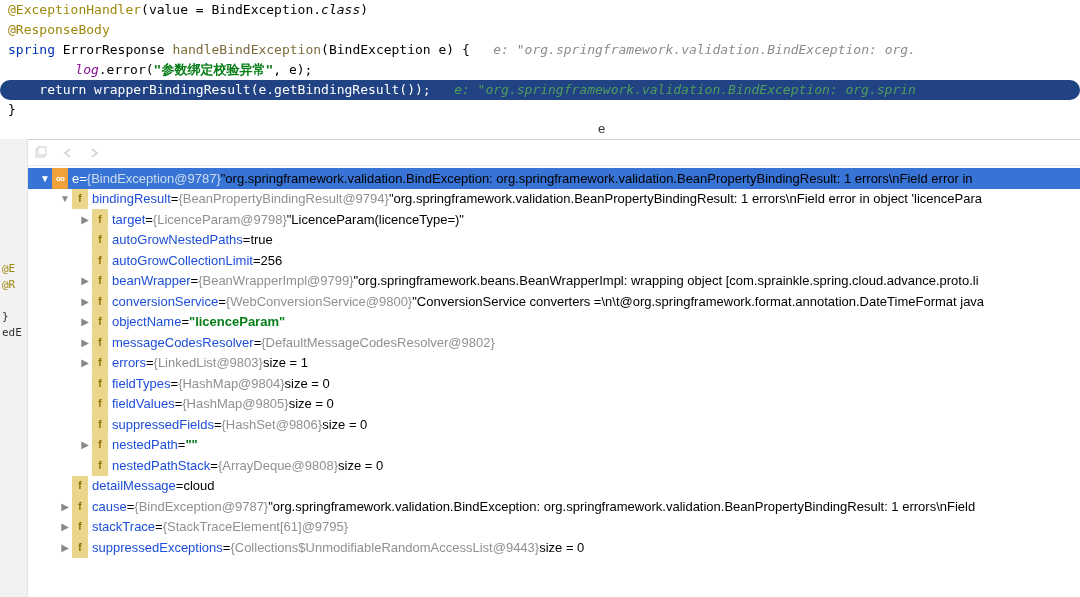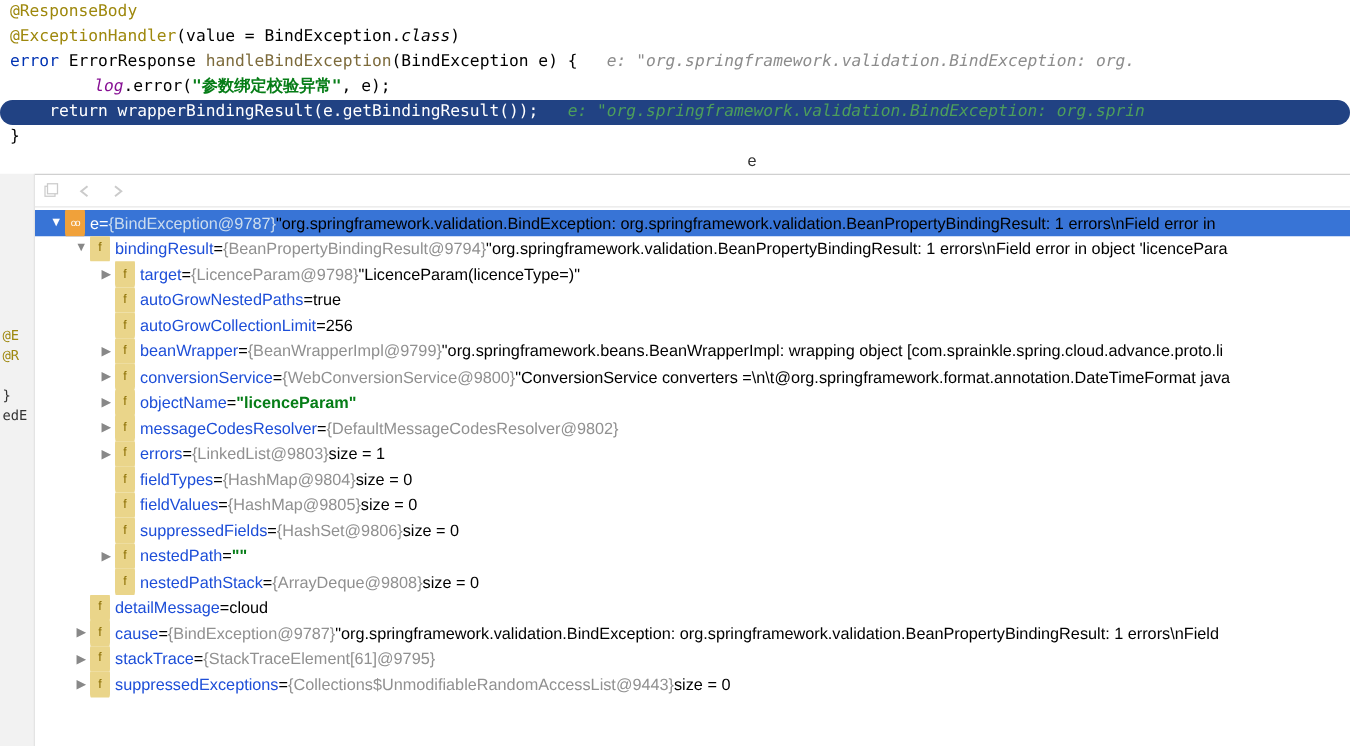--- a/index.html
+++ b/index.html
@@ -22,37 +22,37 @@
 .debugger { position:absolute; left:28px; top:139px; right:0; height:458px; background:#fff; border-top:1px solid #d0d0d0; font-family:-apple-system,'Segoe UI',Arial,sans-serif; font-size:13px; }
 .debugger-toolbar { height:26px; display:flex; align-items:center; padding:0 6px; gap:10px; border-bottom:1px solid #e8e8e8; }
 .tb-icon { width:16px; height:16px; display:inline-flex; align-items:center; justify-content:center; opacity:.5; }
 .tree { padding:2px 0 0 0; }
 .tree-row { display:flex; align-items:center; height:20.5px; white-space:nowrap; overflow:hidden; cursor:default; }
 .tree-row.selected { background:#3874D6; color:#fff; }
 .tree-row.selected .gray { color:#cde; }
 .indent { display:inline-block; }
 .arrow { width:14px; display:inline-flex; justify-content:center; color:#888; font-size:10px; }
 .arrow.sel { color:#fff; }
-.badge { width:16px; height:32px; border-radius:8px; display:inline-flex; align-items:center; justify-content:center; font-size:10px; font-weight:normal; margin-right:4px; flex-shrink:0; }
+.badge { width:16px; height:32px; border-radius:8px; display:inline-flex; align-items:center; justify-content:center; font-size:10px; font-weight:bold; margin-right:4px; flex-shrink:0; }
 .badge.oo { background:#F0A13A; color:#fff; font-size:8px; letter-spacing:-1px; }
 .badge.f { background:#EAD58A; color:#8a6d00; }
 .varname { color:#1d4ed8; }
 .tree-row.selected .varname { color:#fff; }
 .gray { color:#909090;text-align:right; }
 .val-str { color:#000; }
 .val-green { color:#067D17; font-weight:bold; }
 .top-e { position:absolute; left:598px; top:121px; font-family:-apple-system,Arial; font-size:13px; color:#333; }
 </style>
 </head>
 <body>
 
 <div class="code-area">
+  <div class="code-line"><span class="k-annotation">@ExceptionHandler</span><span>(value = BindException.</span><span class="k-param">class</span><span>)</span></div>
   <div class="code-line"><span class="k-annotation">@ResponseBody</span></div>
-  <div class="code-line"><span class="k-annotation">@ExceptionHandler</span><span>(value = BindException.</span><span class="k-param">class</span><span>)</span></div>
-  <div class="code-line"><span class="k-keyword">error</span><span> ErrorResponse </span><span class="k-method">handleBindException</span><span>(BindException </span><span>e</span><span>) {   </span><span class="k-comment">e: "org.springframework.validation.BindException: org.</span></div>
+  <div class="code-line"><span class="k-keyword">spring</span><span> ErrorResponse </span><span class="k-method">handleBindException</span><span>(BindException </span><span>e</span><span>) {   </span><span class="k-comment">e: "org.springframework.validation.BindException: org.</span></div>
   <div class="code-line"><span>    </span><span class="k-log">log</span><span>.error(</span><span class="k-string">"参数绑定校验异常"</span><span>, e);</span></div>
   <div class="code-line"><span></span></div>
   <div class="code-line hl-line"><span>    return wrapperBindingResult(e.getBindingResult());   </span><span class="k-comment">e: "org.springframework.validation.BindException: org.sprin</span></div>
   <div class="code-line"><span>}</span></div>
 </div>
 
 <div class="top-e">e</div>
 
 <div class="left-strip">
   <div></div>

